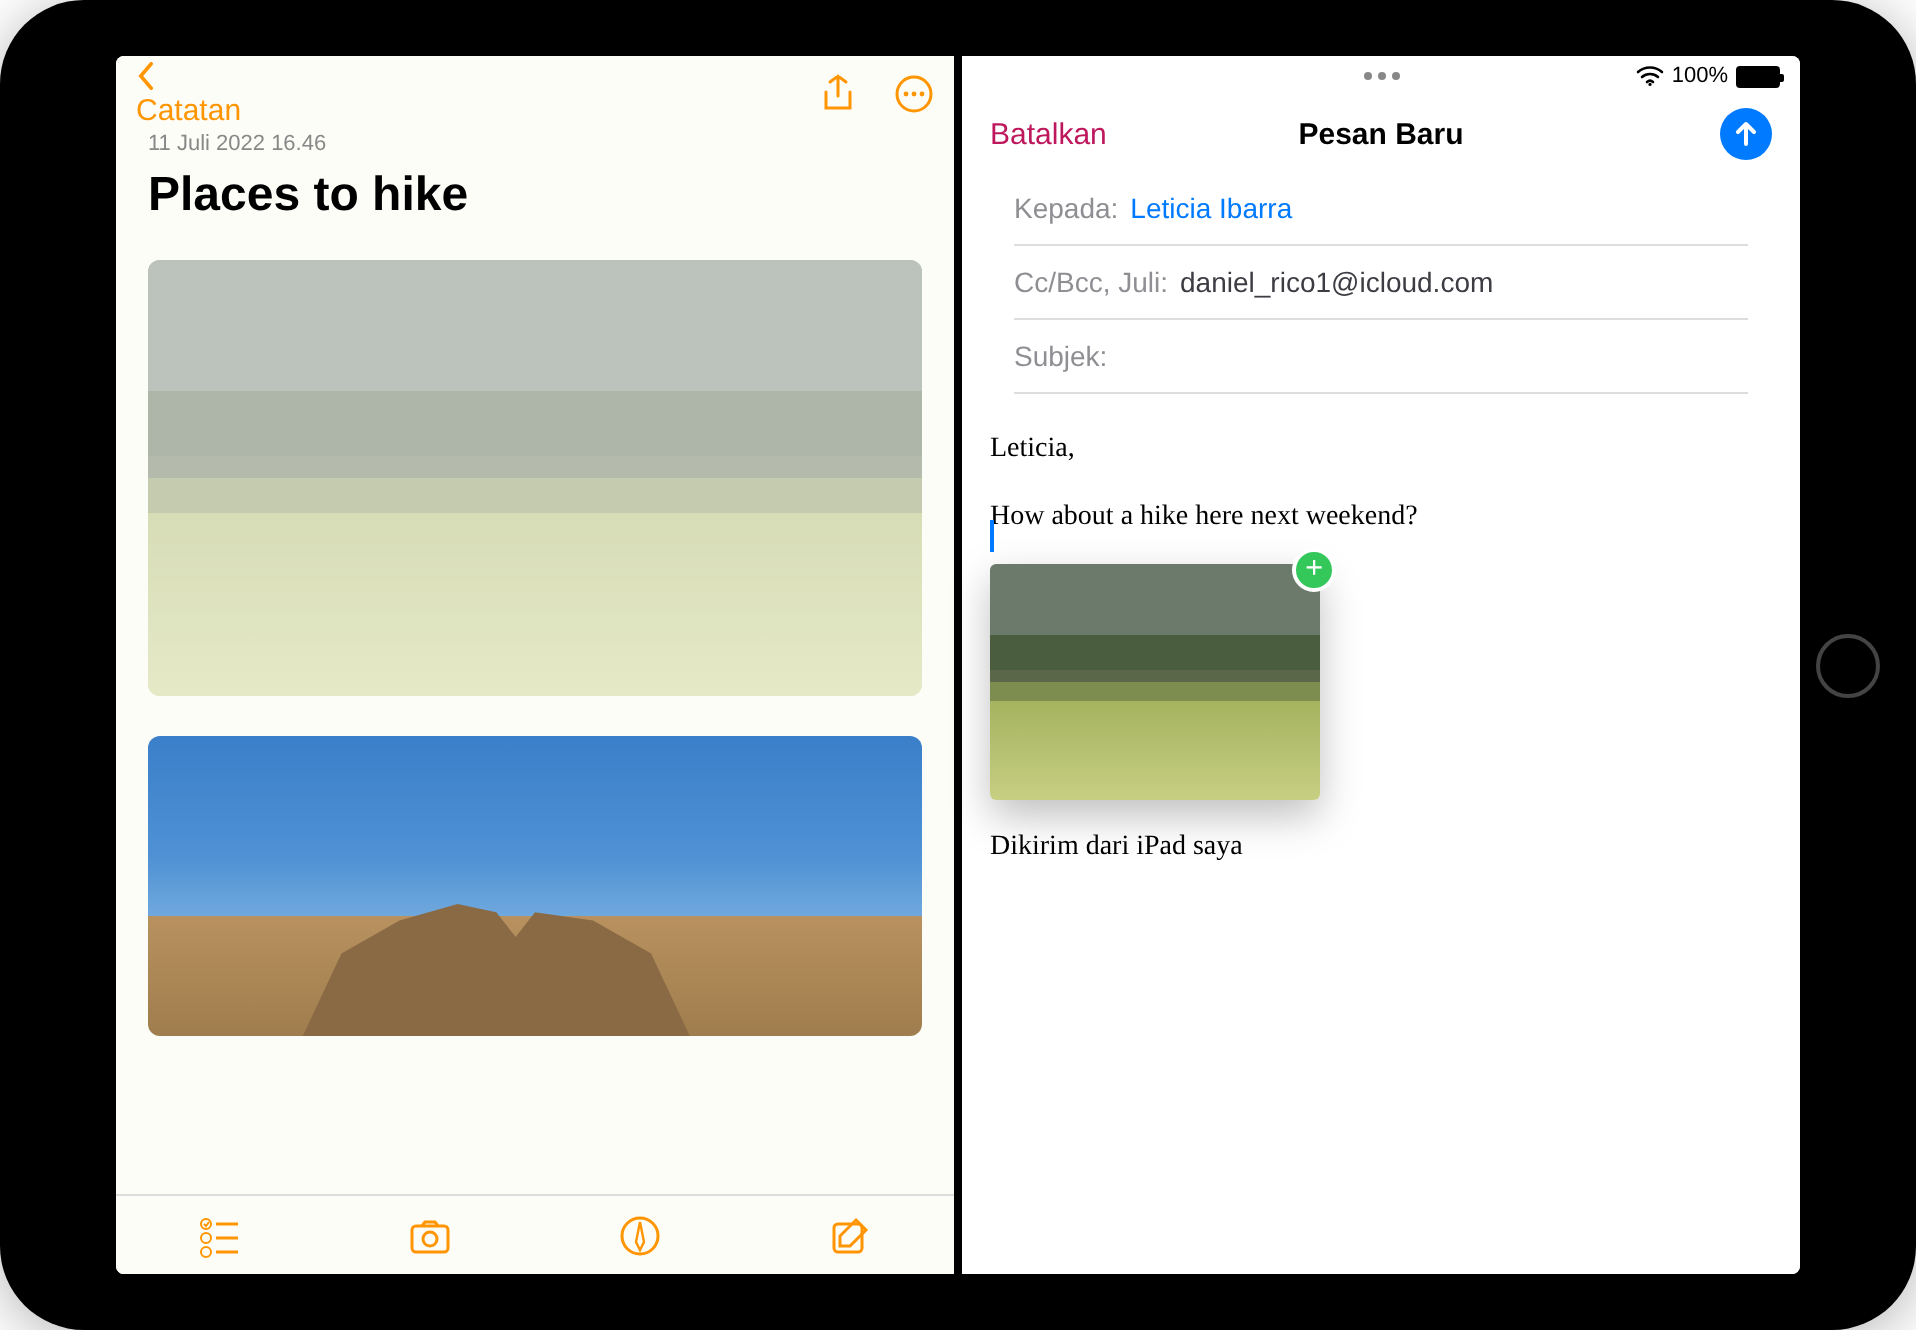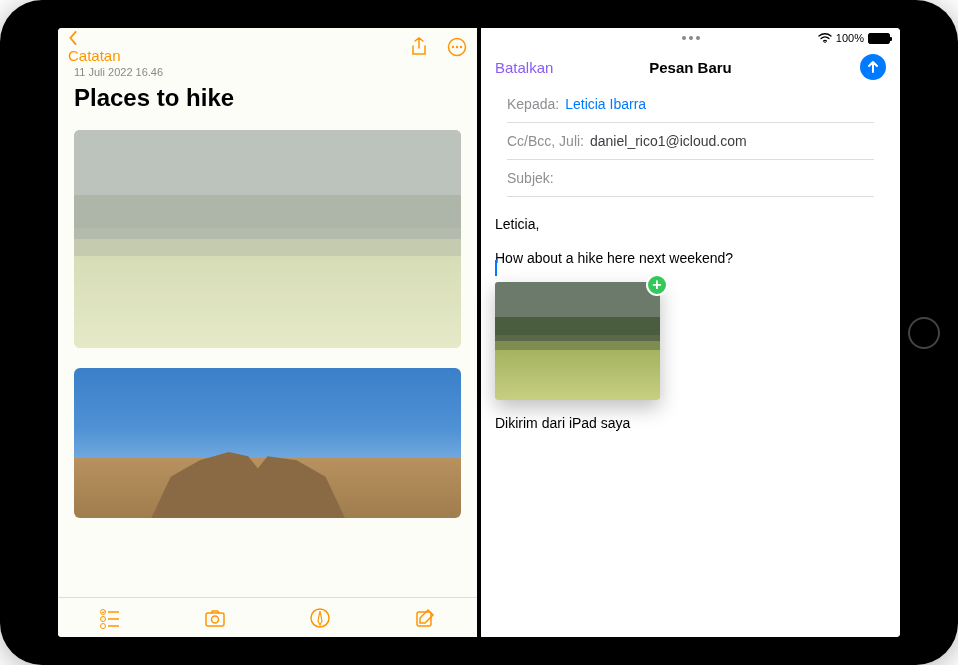--- a/index.html
+++ b/index.html
@@ -127,21 +127,21 @@
     .tb-icon { width: 22px; height: 22px; color: #ff9500; }
 
     
     .mail-header {
       height: 38px;
       display: flex;
       align-items: center;
       padding: 0 14px;
       justify-content: space-between;
     }
-    .mail-cancel { color: #8b5cf6; font-size: 15px; }
+    .mail-cancel { color: #be185d; font-size: 15px; }
     .mail-title-h { font-weight: 600; font-size: 15px; position: absolute; left: 50%; transform: translateX(-50%); text-align: right; }
     .mail-send {
       width: 26px; height: 26px; background: #007aff; border-radius: 50%;
       display: flex; align-items: center; justify-content: center;
     }
     .mail-send svg { width: 14px; height: 14px; fill: #fff; }
 
     .mail-fields { padding: 0 26px; }
     .mail-row {
       display: flex; gap: 6px; padding: 10px 0;
@@ -167,21 +167,21 @@
       position: absolute; top: -8px; right: -8px;
       width: 22px; height: 22px; background: #34c759; border-radius: 50%;
       border: 2px solid #fff;
       display: flex; align-items: center; justify-content: center;
       color: #fff; font-size: 16px; font-weight: 700;
     }
     .cursor-bar {
       position: absolute; left: 14px; top: 63px; width: 1.5px; height: 16px;
       background: #007aff;
     }
-    .mail-body-wrap { position: relative; flex: 1; padding-top: 4px; }
+    .mail-body-wrap { position: relative; flex: 1; padding-top: 4px; font-family: Liberation Serif, serif; }
     .signature { }
   </style>
 </head>
 <body>
 
 <div class="ipad-frame">
   <div class="home-button"></div>
   <div class="screen">
 
     <div class="pane pane-left">

